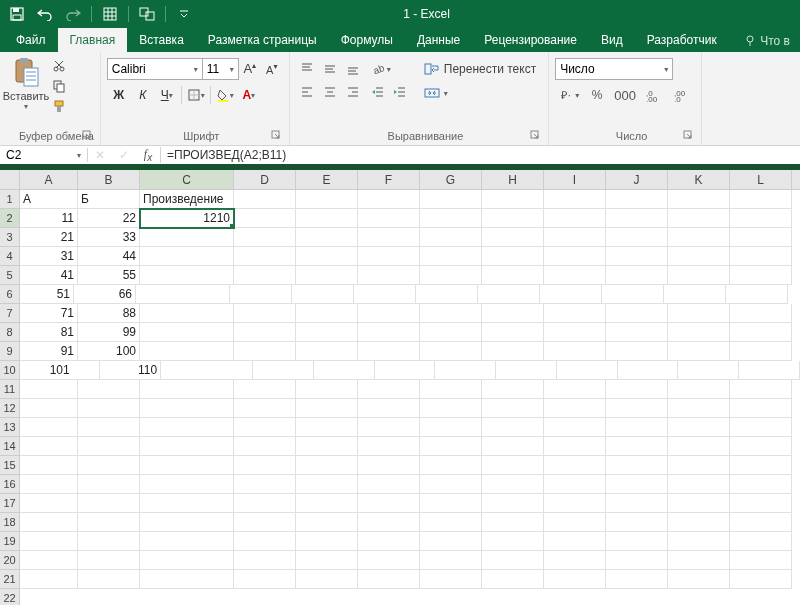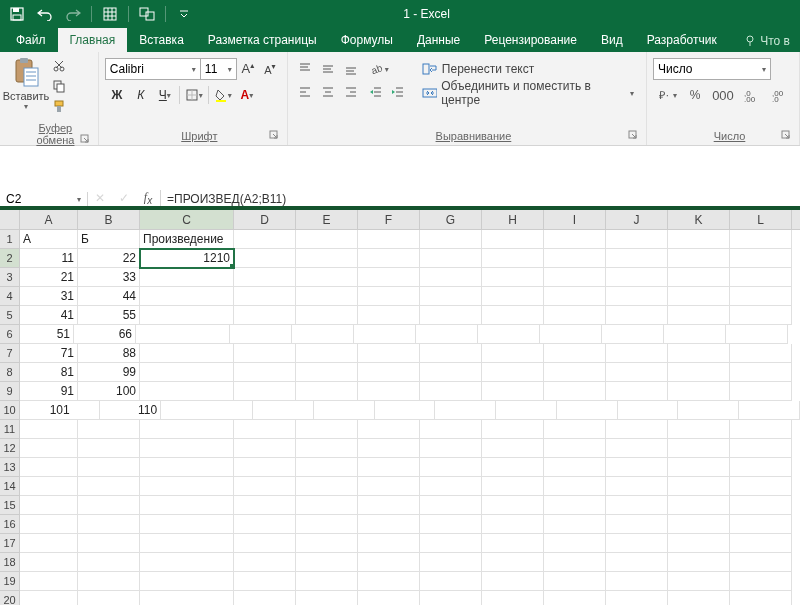--- a/index.html
+++ b/index.html
@@ -14,21 +14,21 @@
 .tabs { background: #0c6b3d; height: 24px; display: flex; align-items: flex-end; padding-left: 4px; }
 .tab { padding: 4px 12px; font-size: 12px; color: #fff; cursor: pointer; height: 24px; display: flex; align-items: center; }
 .tab.active { background: #f3f3f3; color: #217346; }
 .tab.file { color: #fff; }
 .tell-me { margin-left: auto; padding: 4px 10px; color: #c7e6d4; display: flex; align-items: center; font-size: 12px; }
 .tell-me svg { margin-right: 4px; }
 
 .ribbon { background: #f3f3f3; border-bottom: 1px solid #d4d4d4; height: 94px; display: flex; }
 .group { border-right: 1px solid #e1e1e1; padding: 2px 6px 0 6px; display: flex; flex-direction: column; position: relative; }
 .group-body { flex: 1; display: flex; align-items: flex-start; }
-.group-label { text-align: center; font-size: 11px; color: #666; padding: 2px 0 3px 13px; display: flex; justify-content: center; position: relative; text-decoration: underline; }
+.group-label { text-align: center; font-size: 11px; color: #666; padding: 2px 0 3px 13px; display: flex; justify-content: center; position: relative; }
 .group-label .launcher { position: absolute; right: 0; bottom: 3px; width: 12px; height: 12px; cursor: pointer; }
 .rbtn { display: flex; align-items: center; justify-content: center; cursor: pointer; padding: 2px 3px; }
 .vstack { display: flex; flex-direction: column; }
 .hstack { display: flex; flex-direction: row; align-items: center; }
 
 .paste-big { width: 40px; height: 66px; display: flex; flex-direction: column; align-items: center; justify-content: flex-start; cursor: pointer; padding-top: 2px; }
 .paste-big .ico { width: 32px; height: 32px; margin-bottom: 2px; }
 .paste-label { font-size: 11px; color: #444; }
 
 .mini-col { display: flex; flex-direction: column; gap: 0; margin-left: 2px; margin-top: 2px; }
@@ -48,21 +48,21 @@
 .align-col2 .rbtn { height: 22px; width: 44px; justify-content: flex-start; gap: 2px; }
 
 .align-col3 { margin-left: 6px; margin-top: 4px; display: flex; flex-direction: column; gap: 2px; }
 .wrap-btn { height: 22px; padding: 0 6px; display: flex; align-items: center; gap: 4px; cursor: pointer; font-size: 12px; color: #444; }
 .merge-btn { height: 22px; padding: 0 6px; display: flex; align-items: center; gap: 4px; cursor: pointer; font-size: 12px; color: #444; }
 
 .num-fmt { width: 118px; height: 22px; border: 1px solid #ababab; background: #fff; font-size: 12px; padding: 0 4px; display: flex; align-items: center; justify-content: space-between; margin-top: 4px; }
 .num-row2 { display: flex; margin-top: 4px; }
 .num-row2 .rbtn { width: 28px; height: 22px; }
 
-.formula-bar { height: 24px; border-bottom: 4px solid #14532d; display: flex; align-items: flex-end; background: #fff; margin-top: 40px; }
+.formula-bar { height: 24px; border-bottom: 6px solid #14532d; display: flex; align-items: center; background: #fff; }
 .name-box { width: 88px; border-right: 1px solid #d4d4d4; display: flex; align-items: center; padding: 0 6px; font-size: 12px; background: #fff; justify-content: space-between; }
 .fb-btns { display: flex; align-items: center; border-right: 1px solid #d4d4d4; }
 .fb-btns .fbtn { width: 24px; display: flex; align-items: center; justify-content: center; color: #999; cursor: pointer; }
 .formula-input { flex: 1; display: flex; align-items: center; padding: 0 6px; font-size: 12px; color: #333; }
 
 .sheet-area { display: flex; height: calc(605px - 28px - 24px - 94px - 24px); background: #fff; }
 .row-headers { width: 20px; background: #e6e6e6; border-right: 1px solid #ccc; }
 .corner { height: 20px; background: #e6e6e6; border-bottom: 1px solid #ccc; border-right: 1px solid #ccc; width: 20px; }
 .grid-wrap { flex: 1; overflow: hidden; }
 .col-headers { display: flex; height: 20px; background: #e6e6e6; border-bottom: 1px solid #ccc; }
@@ -336,21 +336,20 @@
               <rect x="1" y="2" width="6" height="10" fill="none" stroke="#3a7bbf"></rect>
               <path d="M8 4 H14 V8 H10 M10 6 L8 8 L10 10" fill="none" stroke="#3a7bbf"></path>
             </svg>
           <span>Перенести текст</span>
         </div>
         <div class="merge-btn">
           <svg width="16" height="14">
               <rect x="1" y="3" width="14" height="8" fill="none" stroke="#3a7bbf"></rect>
               <path d="M4 7 L7 7 M5 5 L7 7 L5 9 M12 7 L9 7 M11 5 L9 7 L11 9" fill="none" stroke="#3a7bbf"></path>
             </svg>
-          <span>Объединить и поместить в центре</span>
           <span class="dd-arrow">▾</span>
         </div>
       </div>
     </div>
     <div class="group-label">
         <span>Выравнивание</span>
       <span class="launcher">
           <svg width="10" height="10" viewBox="0 0 10 10">
             <rect x="1" y="1" width="7" height="7" fill="none" stroke="#888"></rect>
             <path d="M4 4 L8 8 M8 5 V8 H5" fill="none" stroke="#888"></path>

